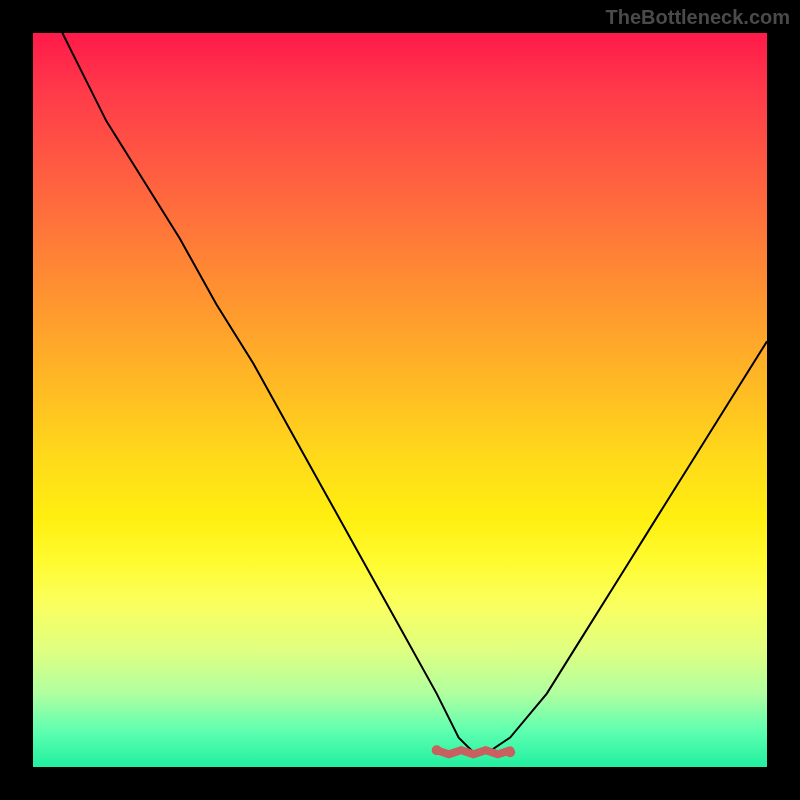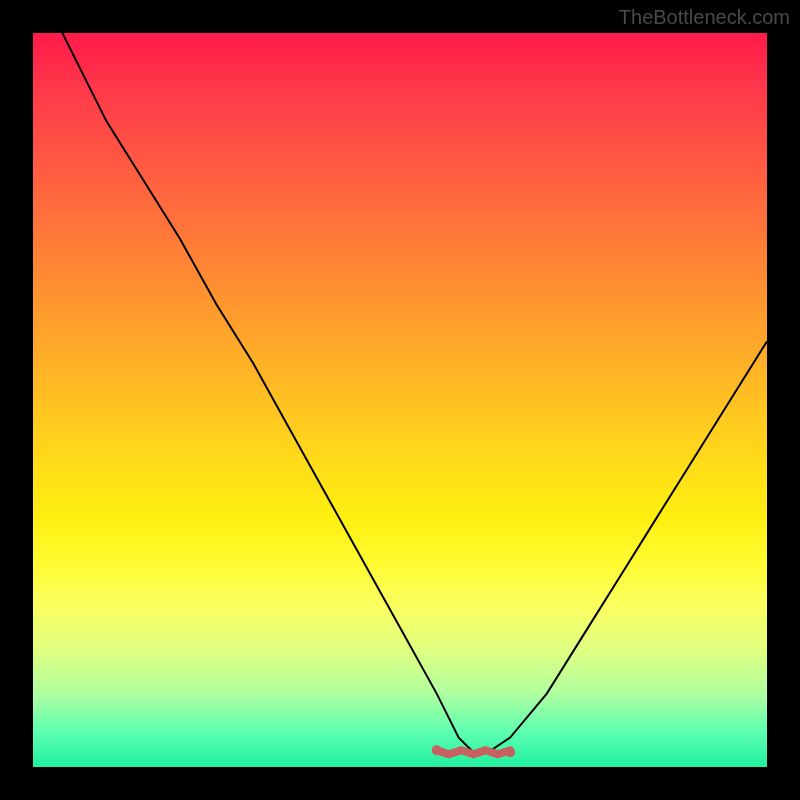--- a/index.html
+++ b/index.html
@@ -9,21 +9,21 @@
     background: #000;
     position: relative;
     font-family: Arial, sans-serif;
   }
   .watermark {
     position: absolute;
     top: 6px;
     right: 10px;
     color: #4a4a4a;
     font-size: 20px;
-    font-weight: 400;
+    font-weight: 700;
     z-index: 10;
   }
   .chart-area {
     position: absolute;
     left: 33px;
     top: 33px;
     width: 734px;
     height: 734px;
     overflow: hidden;
   }

